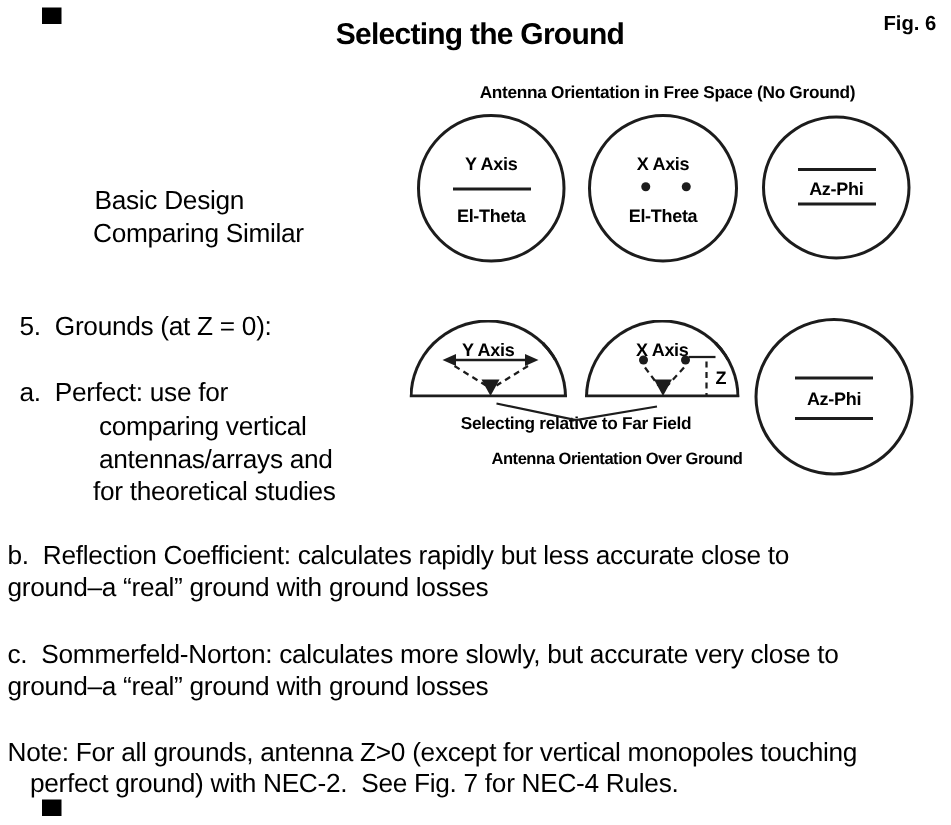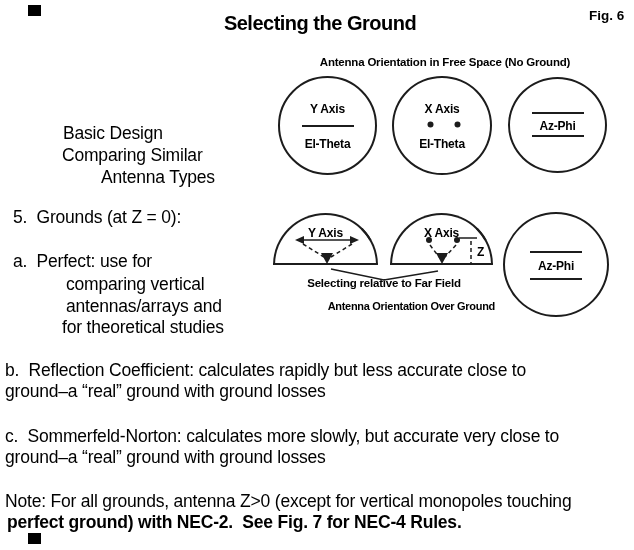--- a/index.html
+++ b/index.html
@@ -37,34 +37,33 @@
 <div class="slide">
 
   <div class="corner-mark" style="left:28px;top:5px;"></div>
   <div class="corner-mark" style="left:28px;top:533px;"></div>
 
   <div class="abs title" style="left:170px;top:12px;width:300px;">Selecting the Ground</div>
   <div class="abs figlabel" style="left:572px;top:8px;margin-left:17px;">Fig. 6</div>
 
   <div class="abs body-line" style="left:63px;top:123px;">Basic Design</div>
   <div class="abs body-line" style="left:62px;top:145px;">Comparing Similar</div>
-  <div class="abs body-line" style="left:101px;top:167px;">Antenna Types</div>
 
   <div class="abs body-line" style="left:13px;top:207px;">5.  Grounds (at Z = 0):</div>
   <div class="abs body-line" style="left:13px;top:251px;">a.  Perfect: use for</div>
   <div class="abs body-line" style="left:66px;top:274px;">comparing vertical</div>
   <div class="abs body-line" style="left:66px;top:296px;">antennas/arrays and</div>
   <div class="abs body-line" style="left:62px;top:317px;">for theoretical studies</div>
 
   <div class="abs body-line" style="left:5px;top:360px;">b.  Reflection Coefficient: calculates rapidly but less accurate close to</div>
   <div class="abs body-line" style="left:5px;top:381px;">ground–a “real” ground with ground losses</div>
   <div class="abs body-line" style="left:5px;top:426px;">c.  Sommerfeld-Norton: calculates more slowly, but accurate very close to</div>
   <div class="abs body-line" style="left:5px;top:447px;">ground–a “real” ground with ground losses</div>
   <div class="abs body-line" style="left:5px;top:491px;">Note: For all grounds, antenna Z&gt;0 (except for vertical monopoles touching</div>
-  <div class="abs body-line" style="left:7px;top:512px;font-weight:bold;">perfect ground) with NEC-2.  See Fig. 7 for NEC-4 Rules.</div>
+  <div class="abs body-line" style="left:20px;top:512px;">perfect ground) with NEC-2.  See Fig. 7 for NEC-4 Rules.</div>
 
   <div class="abs diagram-caption" style="left:310px;top:56px;width:270px;">Antenna Orientation in Free Space (No Ground)</div>
 
   <div class="circle" style="left:278px;top:76px;width:99px;height:99px;">
     <div class="c-label" style="top:24px;">Y Axis</div>
     <div class="c-line" style="top:47px;"></div>
     <div class="c-label" style="top:59px;">El-Theta</div>
   </div>
 
   <div class="circle" style="left:392px;top:76px;width:100px;height:99px;">

